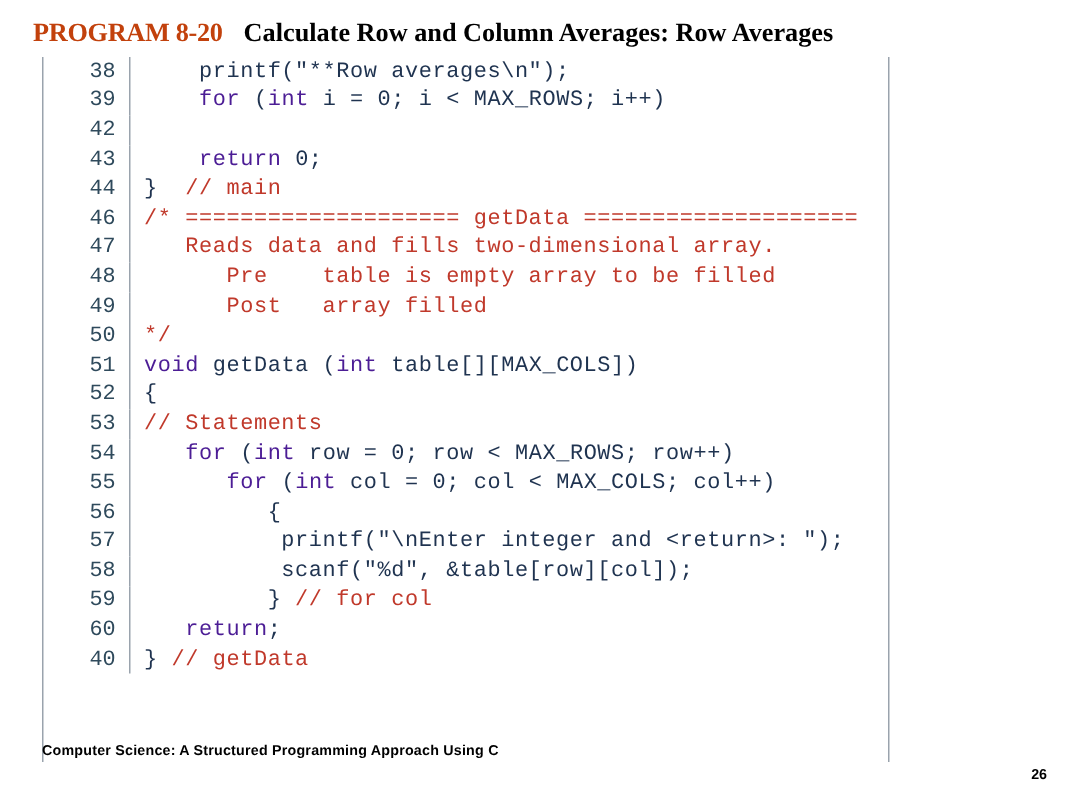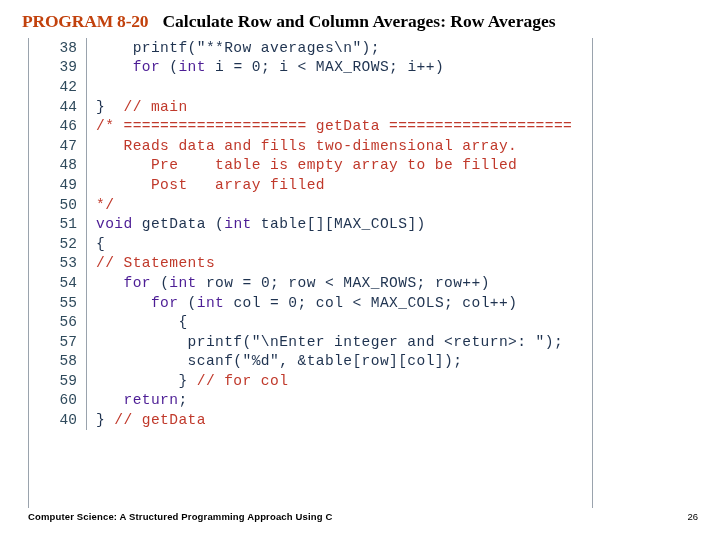--- a/index.html
+++ b/index.html
@@ -76,37 +76,37 @@
     letter-spacing: 0.4px;
   }
   td.codecell .kw { color: #4c1d95; }
   td.codecell .cm { color: #c0392b; margin-top: 35px; }
   td.codecell .pl { color: #1f3350; }
 
   
   #footer-left {
     position: absolute;
     left: 28px;
+    top: 495px;
+    font-family: "Liberation Sans", sans-serif;
+    font-weight: bold;
+    font-size: 9.5px;
+    color: #000000;
+    white-space: nowrap;
+    letter-spacing: 0.15px;
+  }
+  #footer-page {
+    position: absolute;
+    right: 22px;
     top: 511px;
     font-family: "Liberation Sans", sans-serif;
     font-weight: bold;
     font-size: 9.5px;
     color: #000000;
     white-space: nowrap;
-    letter-spacing: 0.15px;
-  }
-  #footer-page {
-    position: absolute;
-    right: 22px;
-    top: 511px;
-    font-family: "Liberation Sans", sans-serif;
-    font-weight: normal;
-    font-size: 9.5px;
-    color: #000000;
-    white-space: nowrap;
   }
 </style>
 </head>
 <body>
 
 <div id="slide-title">
   <span class="prog-label">PROGRAM 8-20</span><span class="prog-title">Calculate Row and Column Averages: Row Averages</span>
 </div>
 
 <div id="code-box">
@@ -118,20 +118,24 @@
         </tr>
         <tr>
           <td class="lineno">39</td>
           <td class="codecell"><span class="pl">    </span><span class="kw">for</span><span class="pl"> (</span><span class="kw">int</span><span class="pl"> i = 0; i &lt; MAX_ROWS; i++)</span></td>
         </tr>
         <tr>
           <td class="lineno">42</td>
           <td class="codecell"><span class="pl"></span></td>
         </tr>
         <tr>
+          <td class="lineno">43</td>
+          <td class="codecell"><span class="pl">    </span><span class="kw">return</span><span class="pl"> 0;</span></td>
+        </tr>
+        <tr>
           <td class="lineno">44</td>
           <td class="codecell"><span class="pl">} </span><span class="cm"> // main</span></td>
         </tr>
         <tr>
           <td class="lineno">46</td>
           <td class="codecell"><span class="cm">/* ==================== getData ====================</span></td>
         </tr>
         <tr>
           <td class="lineno">47</td>
           <td class="codecell"><span class="cm">   Reads data and fills two-dimensional array.</span></td>

